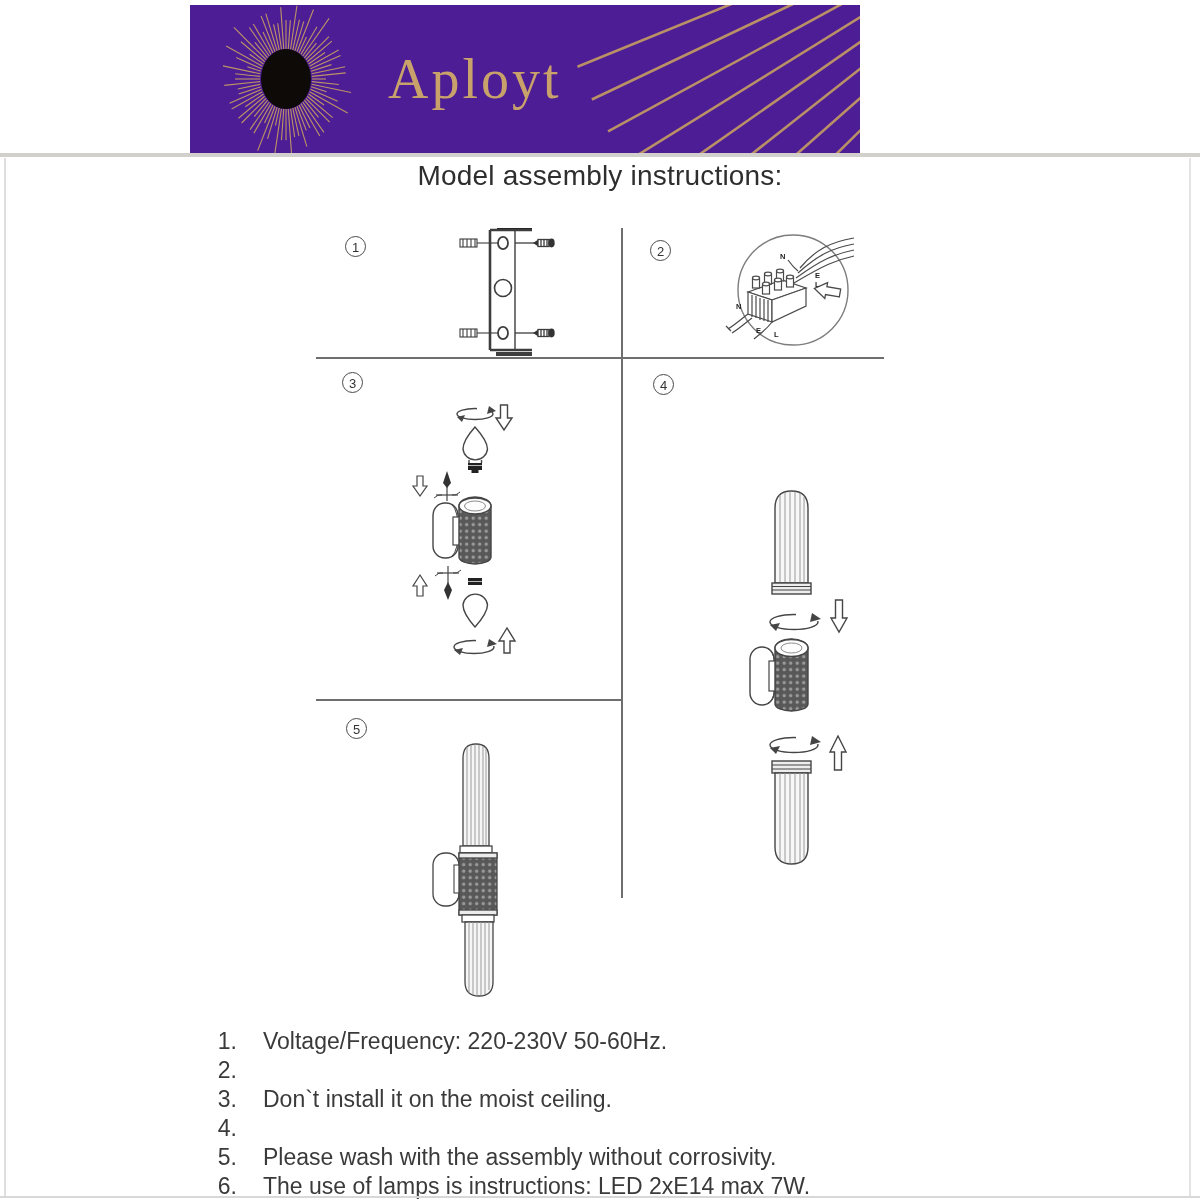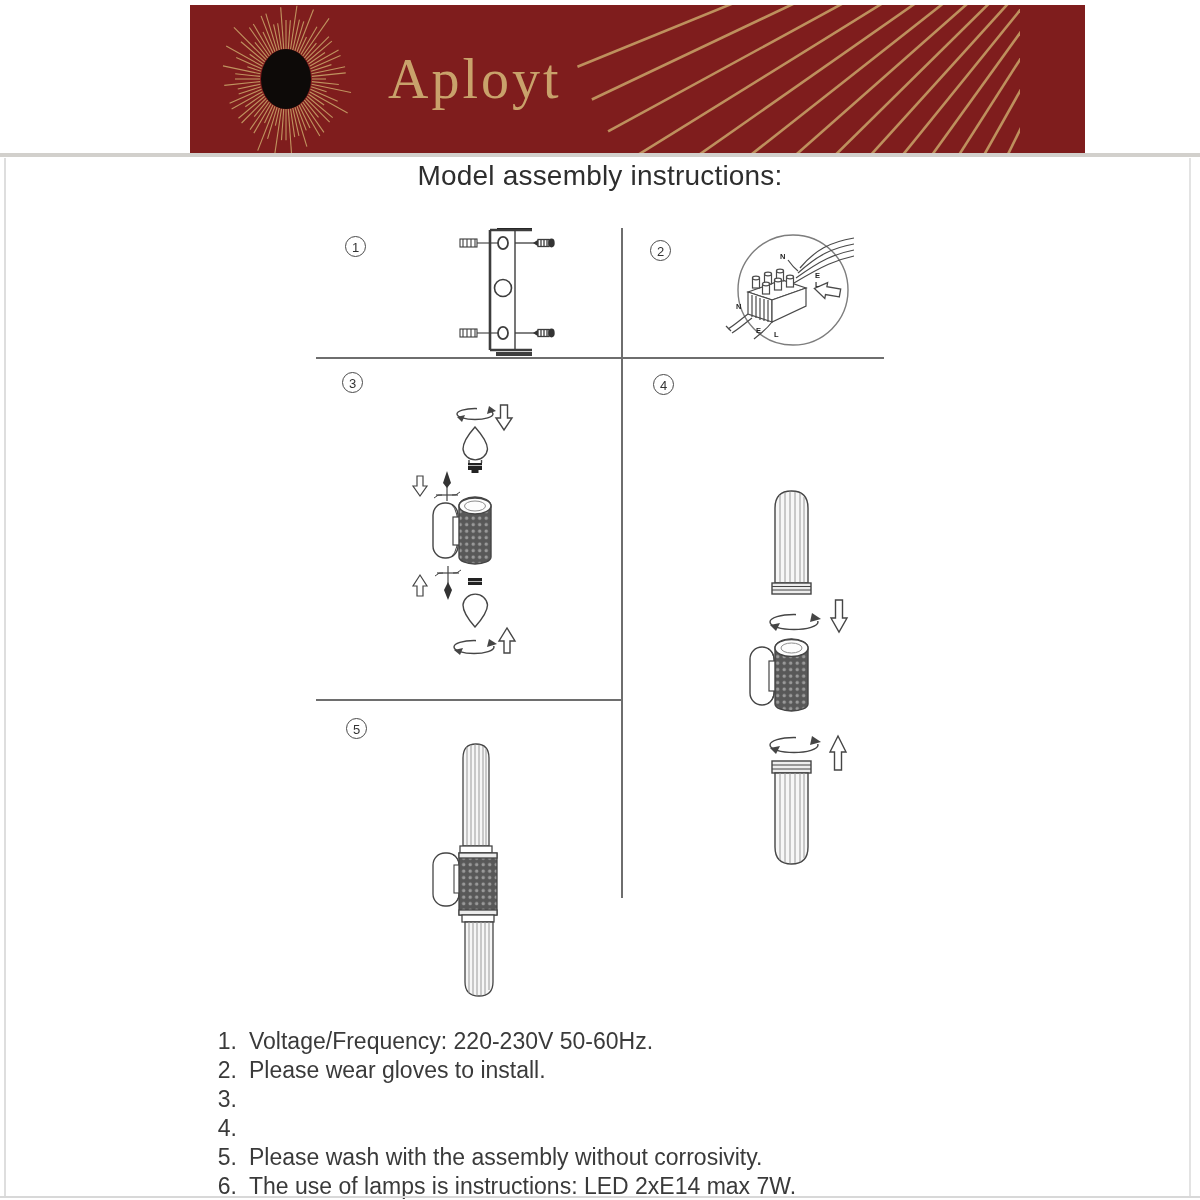--- a/index.html
+++ b/index.html
@@ -1,39 +1,39 @@
 <!DOCTYPE html>
 <html><head>
 <meta charset="utf-8">
 <style>
   html,body{margin:0;padding:0;background:#ffffff;}
   #page{position:relative;width:1200px;height:1200px;background:#ffffff;overflow:hidden;
         font-family:"Liberation Sans",sans-serif;}
   .abs{position:absolute;}
   
-  #banner{left:190px;top:5px;width:895px;height:148px;background:#7f1d1d;overflow:hidden;}
+  #banner{left:190px;top:5px;width:670px;height:148px;background:#4c1d95;overflow:hidden;}
   #wordmark{left:198px;top:34px;width:400px;height:80px;line-height:80px;
             font-family:"Liberation Serif",serif;font-size:56px;font-weight:400;
             letter-spacing:3px;color:#c9a26b;}
   #gray-strip{left:0;top:153px;width:1200px;height:4px;background:#d2d0cc;}
   
   .title-line{left:0;top:160px;width:1200px;text-align:center;font-size:28px;
               font-weight:500;color:#2e2e2e;letter-spacing:.2px;}
   #title2{top:195px;}
   #model-underline{left:497px;top:228px;width:35px;height:3px;background:#1f1f1f;}
   
   .divider{background:#6e6e6e;}
   
   .badge{width:21px;height:21px;border:1.6px solid #4a4a4a;border-radius:50%;
          color:#333;font-size:13px;line-height:21px;text-align:center;box-sizing:border-box;}
   
   #notes{left:205px;top:1027px;width:840px;color:#3a3a3a;}
   .note-row{display:flex;height:29px;align-items:center;font-size:23px;font-weight:500;}
   .note-num{width:32px;text-align:right;flex:0 0 32px;}
-  .note-text{margin-left:12px;white-space:nowrap;}
+  .note-text{margin-left:26px;white-space:nowrap;}
   
   .edge{background:#dedede;}
   svg{display:block;}
   text{font-family:"Liberation Sans",sans-serif;}
 </style>
 </head>
 <body>
 
 <div id="page">
 
@@ -404,24 +404,24 @@
     </g>
   </svg>
 
   <div class="abs" id="notes">
     <div class="note-row">
       <span class="note-num">1.</span>
       <span class="note-text">Voltage/Frequency: 220-230V 50-60Hz.</span>
     </div>
     <div class="note-row">
       <span class="note-num">2.</span>
-      <span class="note-text">Please wear gloves to install.</span>
     </div>
     <div class="note-row">
       <span class="note-num">3.</span>
+      <span class="note-text">Don`t install it on the moist ceiling.</span>
     </div>
     <div class="note-row">
       <span class="note-num">4.</span>
     </div>
     <div class="note-row">
       <span class="note-num">5.</span>
       <span class="note-text">Please wash with the assembly without corrosivity.</span>
     </div>
     <div class="note-row">
       <span class="note-num">6.</span>

